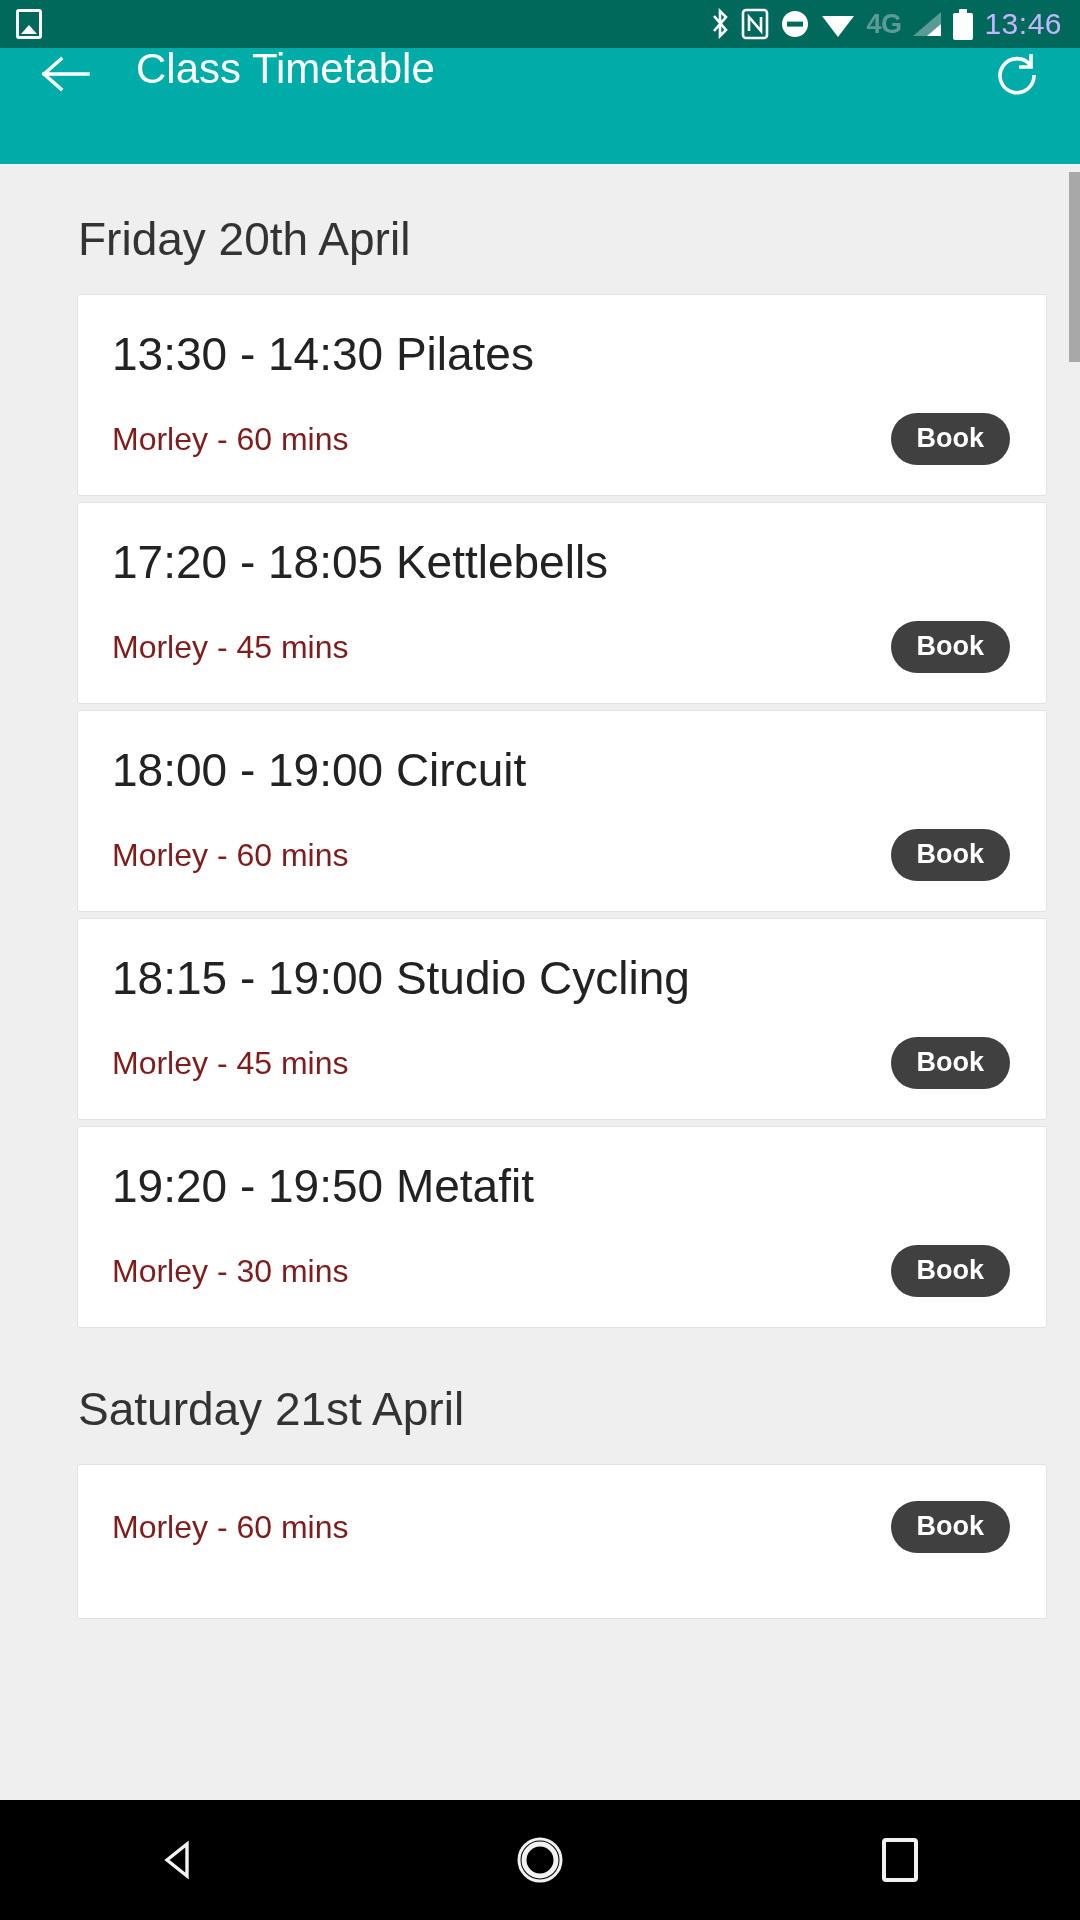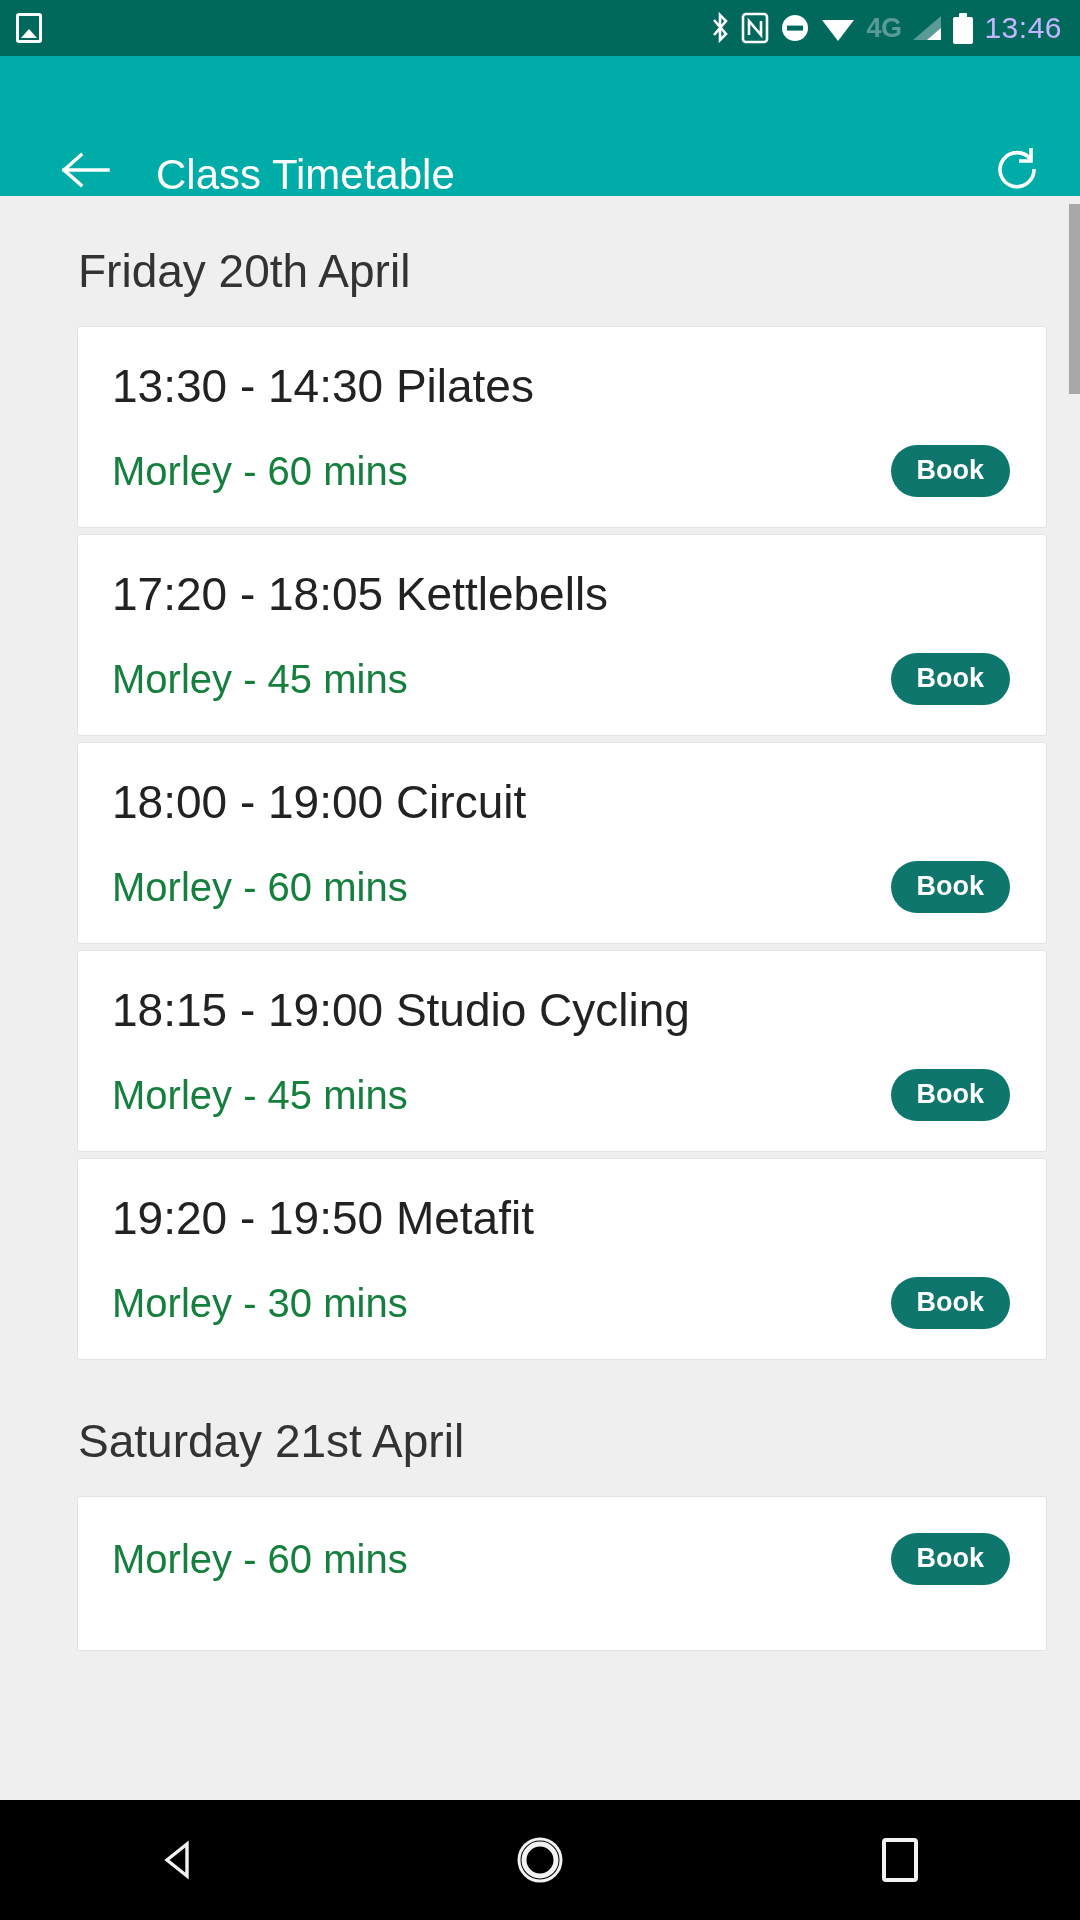--- a/index.html
+++ b/index.html
@@ -16,21 +16,21 @@
   .screen {
     position: relative;
     width: 1080px;
     height: 1920px;
     display: flex;
     flex-direction: column;
   }
 
   
   .status-bar {
-    height: 56px;
+    height: 48px;
     background: #00695c;
     display: flex;
     align-items: center;
     padding: 0 18px 0 16px;
     box-sizing: border-box;
     flex: 0 0 auto;
   }
   .status-left {
     display: flex;
     align-items: center;
@@ -106,25 +106,25 @@
   .clock {
     font-size: 30px;
     color: #c4b5fd;
     font-weight: normal;
     line-height: 1;
     letter-spacing: 0.5px;
   }
 
   
   .app-bar {
-    height: 140px;
+    height: 116px;
     background: #00aca7;
     display: flex;
-    align-items: flex-end;
-    padding: 0 36px 0 60px;
+    align-items: flex-start;
+    padding: 0 36px 0 40px;
     box-sizing: border-box;
     flex: 0 0 auto;
   }
   .back-arrow {
     width: 52px;
     height: 52px;
     display: flex;
     align-items: center;
     justify-content: center;
     cursor: pointer;
@@ -183,26 +183,26 @@
     margin-bottom: 36px;
     white-space: nowrap;
   }
   .card-row {
     display: flex;
     align-items: center;
     justify-content: space-between;
     min-height: 52px;
   }
   .card-sub {
-    font-size: 40px;
-    color: #15803d;
+    font-size: 32px;
+    color: #7f1d1d;
     line-height: 1;
   }
   .book-btn {
-    background: #0f766e;
+    background: #404040;
     color: #ffffff;
     font-size: 27px;
     font-weight: bold;
     border: none;
     border-radius: 26px;
     padding: 12px 26px 13px 26px;
     line-height: 1;
     cursor: pointer;
     font-family: "Liberation Sans", sans-serif;
     margin-right: 6px;

